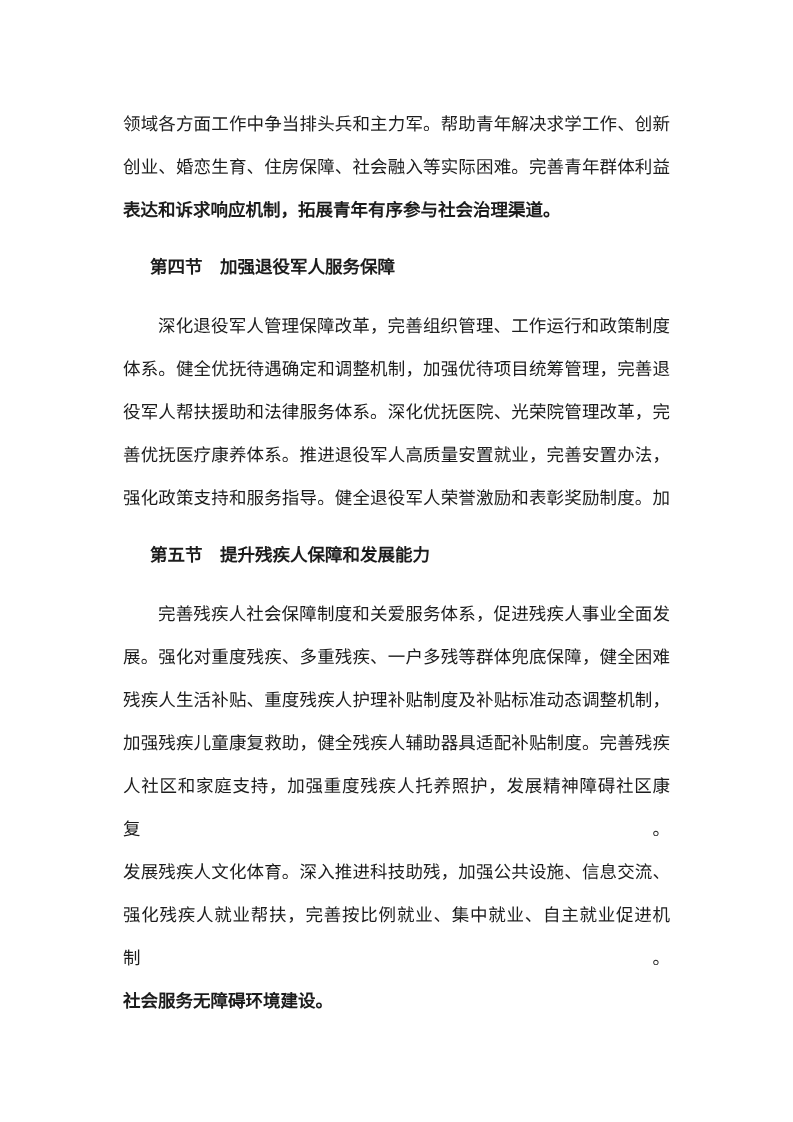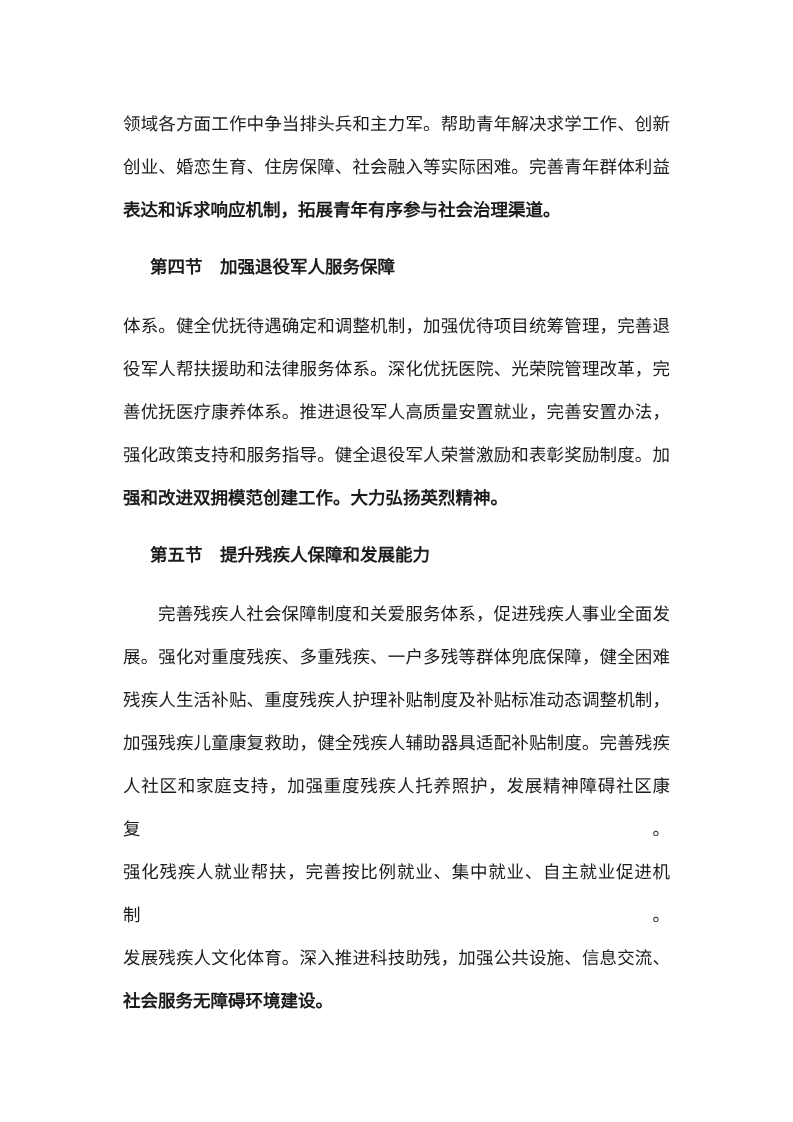--- a/index.html
+++ b/index.html
@@ -56,33 +56,33 @@
   <div class="doc-content" id="doc-content">
       <div class="block paragraph">
         <div class="line">领域各方面工作中争当排头兵和主力军。帮助青年解决求学工作、创新</div>
         <div class="line">创业、婚恋生育、住房保障、社会融入等实际困难。完善青年群体利益</div>
         <div class="line last">表达和诉求响应机制，拓展青年有序参与社会治理渠道。</div>
       </div>
       <div class="block heading">
         <div class="line last">第四节　加强退役军人服务保障</div>
       </div>
       <div class="block paragraph">
+        <div class="line indent">深化退役军人管理保障改革，完善组织管理、工作运行和政策制度</div>
         <div class="line">体系。健全优抚待遇确定和调整机制，加强优待项目统筹管理，完善退</div>
         <div class="line">役军人帮扶援助和法律服务体系。深化优抚医院、光荣院管理改革，完</div>
         <div class="line">善优抚医疗康养体系。推进退役军人高质量安置就业，完善安置办法，</div>
         <div class="line">强化政策支持和服务指导。健全退役军人荣誉激励和表彰奖励制度。加</div>
-        <div class="line last">强和改进双拥模范创建工作。大力弘扬英烈精神。</div>
       </div>
       <div class="block heading">
         <div class="line last">第五节　提升残疾人保障和发展能力</div>
       </div>
       <div class="block paragraph">
         <div class="line indent">完善残疾人社会保障制度和关爱服务体系，促进残疾人事业全面发</div>
         <div class="line">展。强化对重度残疾、多重残疾、一户多残等群体兜底保障，健全困难</div>
         <div class="line">残疾人生活补贴、重度残疾人护理补贴制度及补贴标准动态调整机制，</div>
         <div class="line">加强残疾儿童康复救助，健全残疾人辅助器具适配补贴制度。完善残疾</div>
         <div class="line">人社区和家庭支持，加强重度残疾人托养照护，发展精神障碍社区康复。</div>
+        <div class="line">发展残疾人文化体育。深入推进科技助残，加强公共设施、信息交流、</div>
         <div class="line">强化残疾人就业帮扶，完善按比例就业、集中就业、自主就业促进机制。</div>
-        <div class="line">发展残疾人文化体育。深入推进科技助残，加强公共设施、信息交流、</div>
         <div class="line last">社会服务无障碍环境建设。</div>
       </div>
     </div>
 </div>
 
 </body></html>

